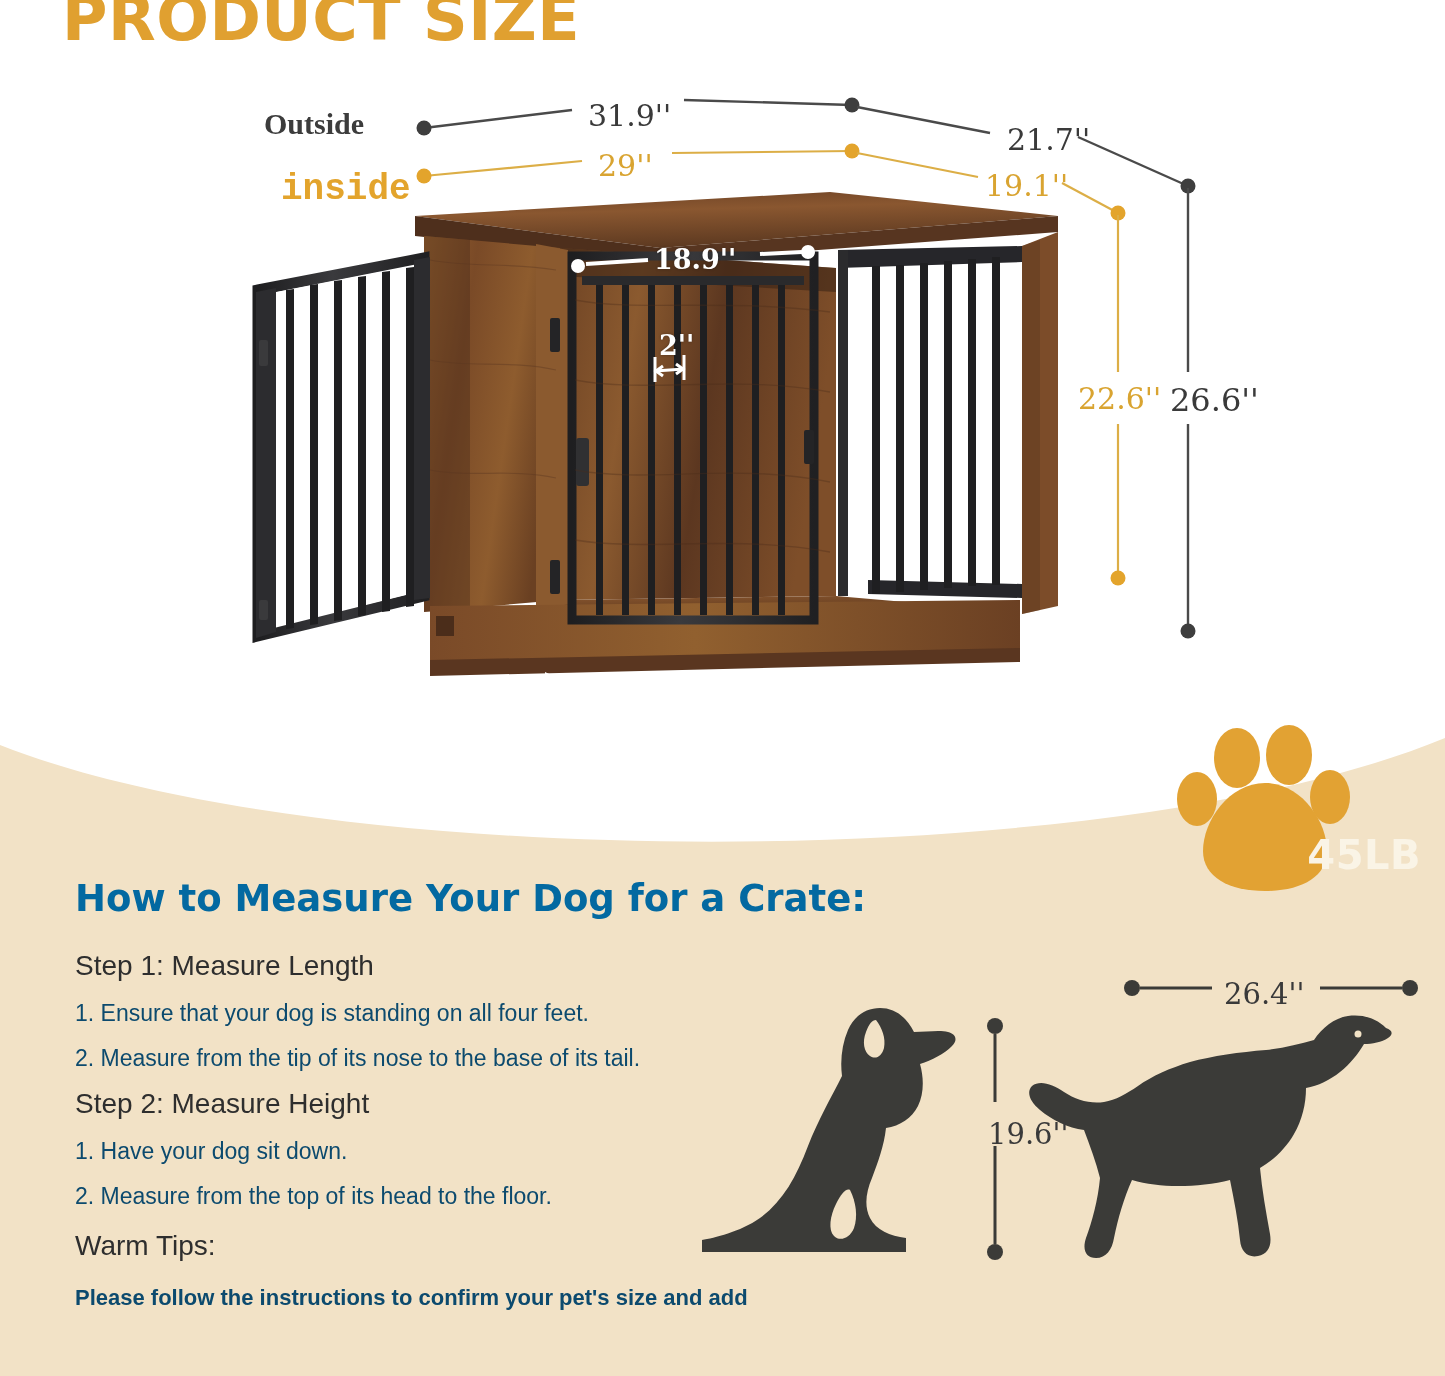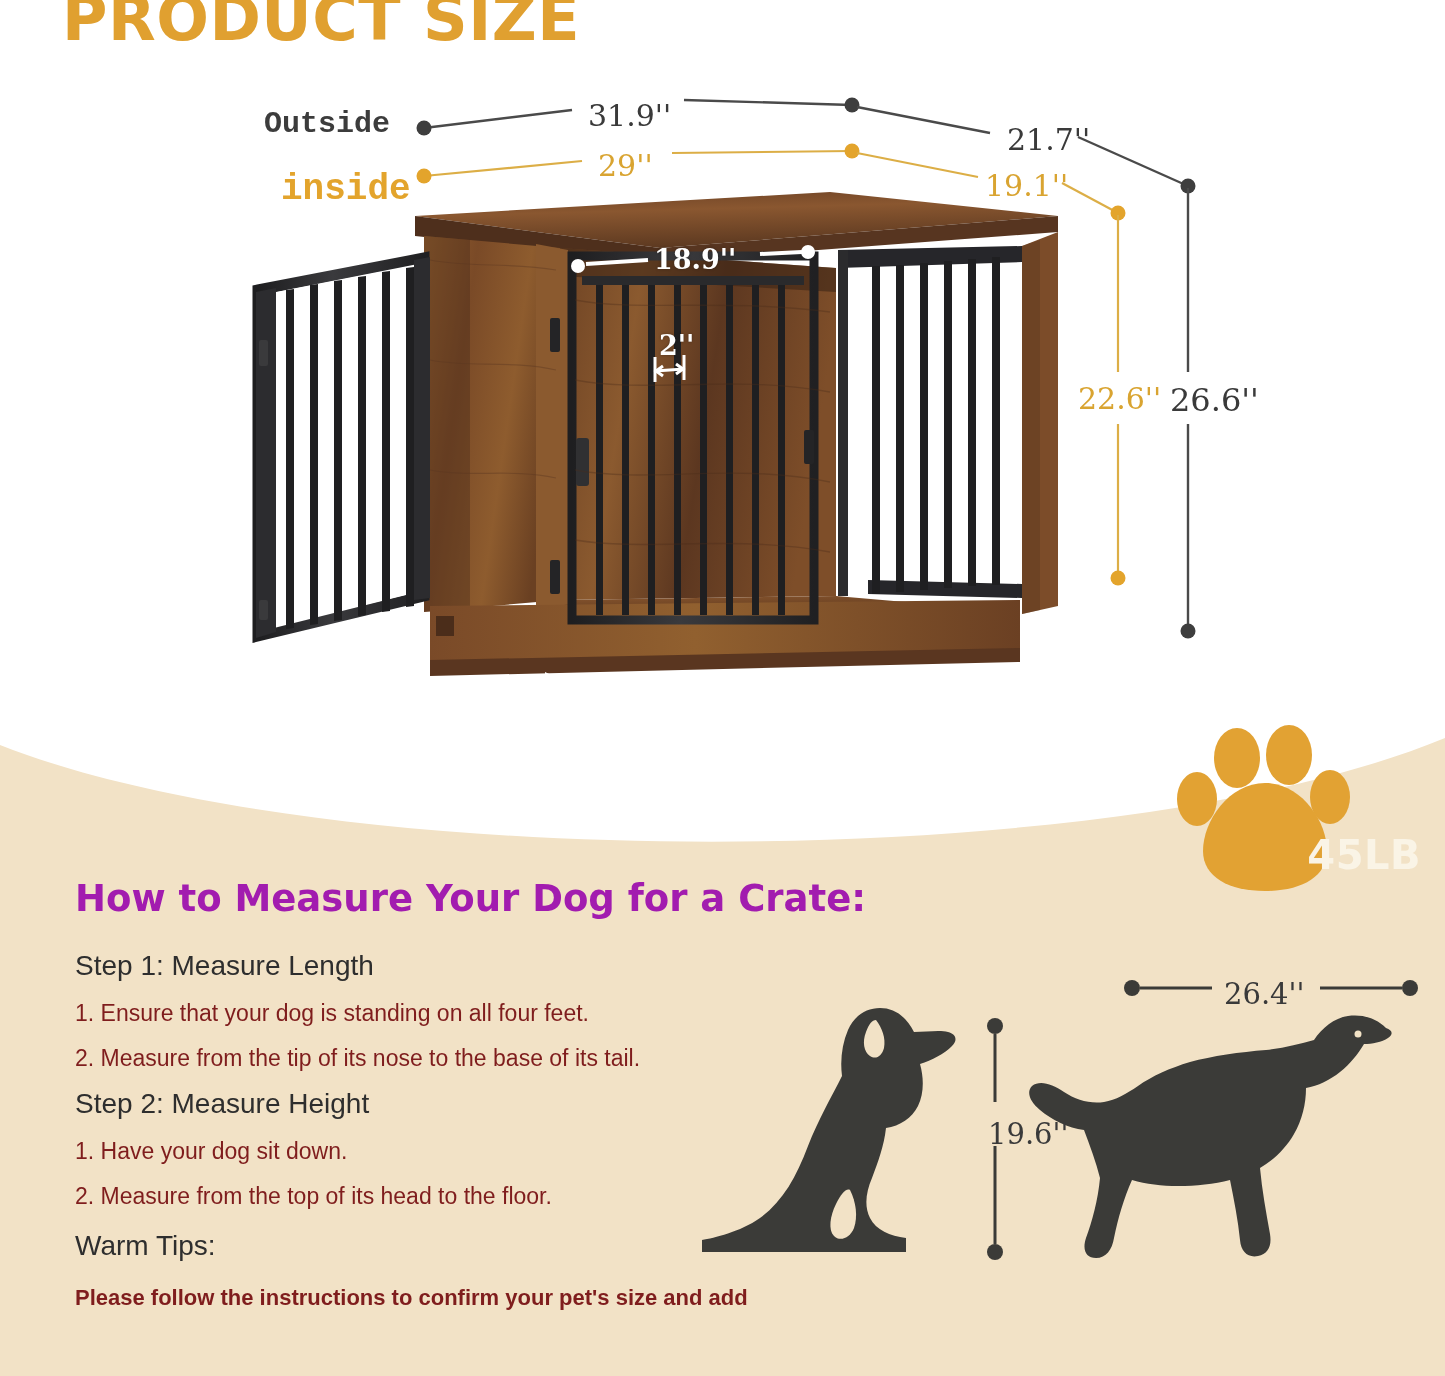--- a/index.html
+++ b/index.html
@@ -24,21 +24,21 @@
   }
 
   
   .stage { position:absolute; left:0; top:0; width:1445px; height:720px; }
   .stage svg { display:block; }
 
   
   .lbl-outside {
     position:absolute; left:264px; top:107px;
     font-size:30px; font-weight:700; color:#3C3C3C;
-    font-family:Liberation Mono, monospace;
+    font-family:Liberation Serif, serif;
   }
   .lbl-inside {
     position:absolute; left:281px; top:169px;
     font-size:36px; font-weight:700; color:#E3A42C;
     font-family:Liberation Mono, monospace;
   }
 
   .dim { position:absolute; font-family:"DejaVu Serif", serif; white-space:nowrap; }
   .dim-dark { color:#3A3A3A; }
   .dim-gold { color:#D9A431; }
@@ -59,29 +59,29 @@
   .paw { position:absolute; left:1175px; top:725px; width:180px; height:170px; }
   .paw-label {
     position:absolute; left:1241px; top:832px; width:180px;
     text-align:right; font-size:40px; font-weight:700; color:#FAF4E6;
     font-family:"DejaVu Sans", sans-serif; letter-spacing:0.5px;
   }
 
   
   .howto {
     position:absolute; left:75px; top:877px;
-    font-size:37px; font-weight:700; color:#a21caf;
+    font-size:37px; font-weight:700; color:#0369a1;
     font-family:"DejaVu Sans", sans-serif; white-space:nowrap;
   }
   .step-h {
     position:absolute; font-size:28px; font-weight:400; color:#2E2E2E;
     font-family:"Liberation Sans", sans-serif; white-space:nowrap;
   }
   .step-l {
-    position:absolute; font-size:23px; font-weight:400; color:#7f1d1d;
+    position:absolute; font-size:23px; font-weight:400; color:#0c4a6e;
     font-family:"Liberation Sans", sans-serif; white-space:nowrap;
   }
   .s1h { left:75px; top:950px; }
   .s1a { left:75px; top:1000px; }
   .s1b { left:75px; top:1045px; }
   .s2h { left:75px; top:1088px; }
   .s2a { left:75px; top:1138px; }
   .s2b { left:75px; top:1183px; }
   .wth { left:75px; top:1230px; }
   .wt1 { left:75px; top:1285px; font-weight:700; font-size:22px; }

